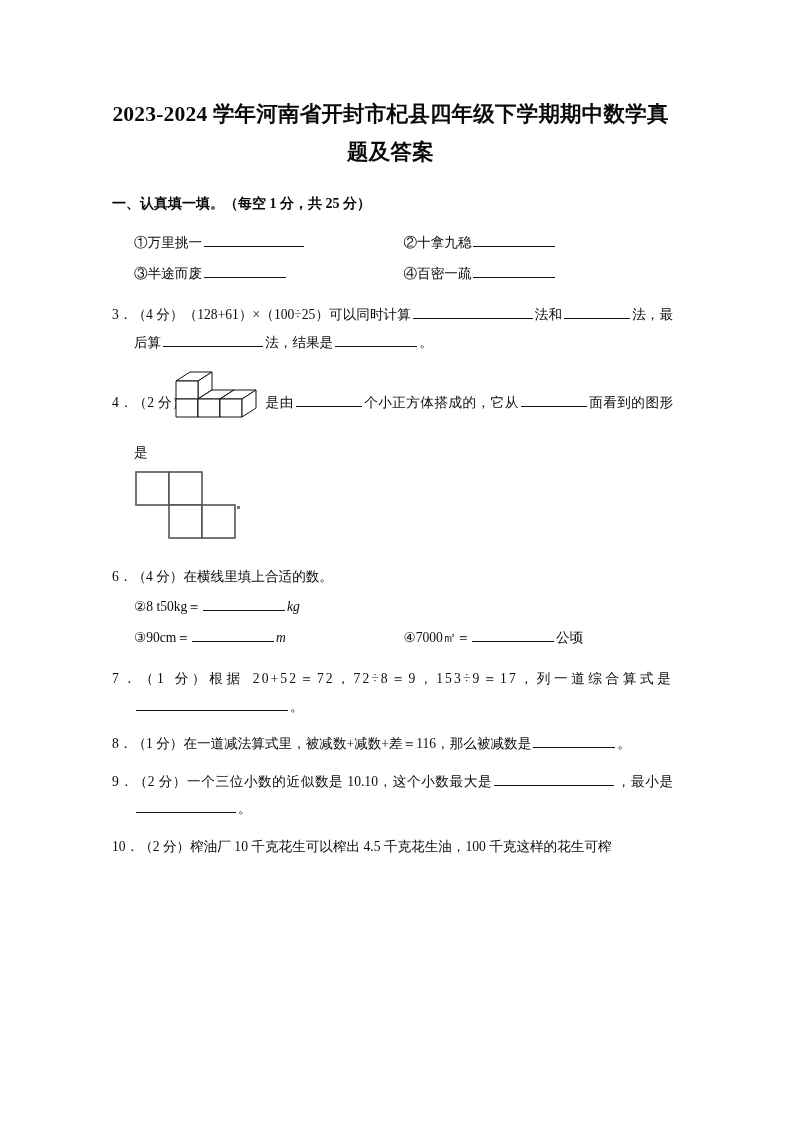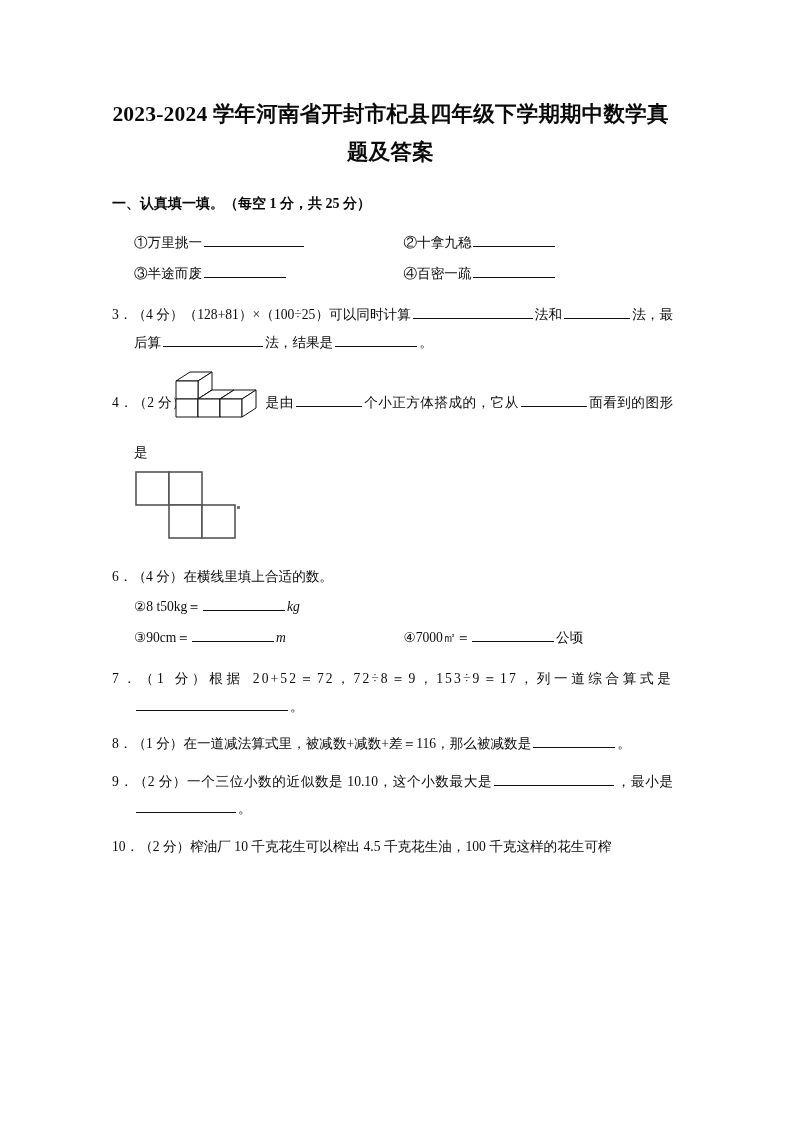--- a/index.html
+++ b/index.html
@@ -117,21 +117,21 @@
         <div class="col"><span>②十拿九稳</span><span class="blank b-md"></span></div>
       </div>
       <div class="subgrid">
         <div class="col"><span>③半途而废</span><span class="blank b-md"></span></div>
         <div class="col"><span>④百密一疏</span><span class="blank b-md"></span></div>
       </div>
     </div>
 
     <div class="q">
       <div class="q-body">
-        <span class="q-num">3．</span><span>（4 分）</span><span>（128+81）×（100÷25）可以同时计算</span><span class="blank b-xl"></span><span>法和</span><span class="blank b-sm"></span><span>法，最后算</span><span class="blank b-lg"></span><span>法，结果是</span><span class="blank b-md"></span><span>。</span>
+        <span class="q-num">3．</span><span>（4 分）</span><span>（128+61）×（100÷25）可以同时计算</span><span class="blank b-xl"></span><span>法和</span><span class="blank b-sm"></span><span>法，最后算</span><span class="blank b-lg"></span><span>法，结果是</span><span class="blank b-md"></span><span>。</span>
       </div>
     </div>
 
     <div class="q">
       <div class="q-body">
         <span class="q-num">4．</span><span>（2 分）</span><span class="fig-inline"><svg width="98" height="60" viewBox="0 0 98 60" xmlns="http://www.w3.org/2000/svg">
           <g fill="#ffffff" stroke="#111111" stroke-width="1" stroke-linejoin="round">
 
             <polygon points="10,12 24,3 46,3 32,12"></polygon>
             <polygon points="32,12 46,3 46,21 32,30"></polygon>

